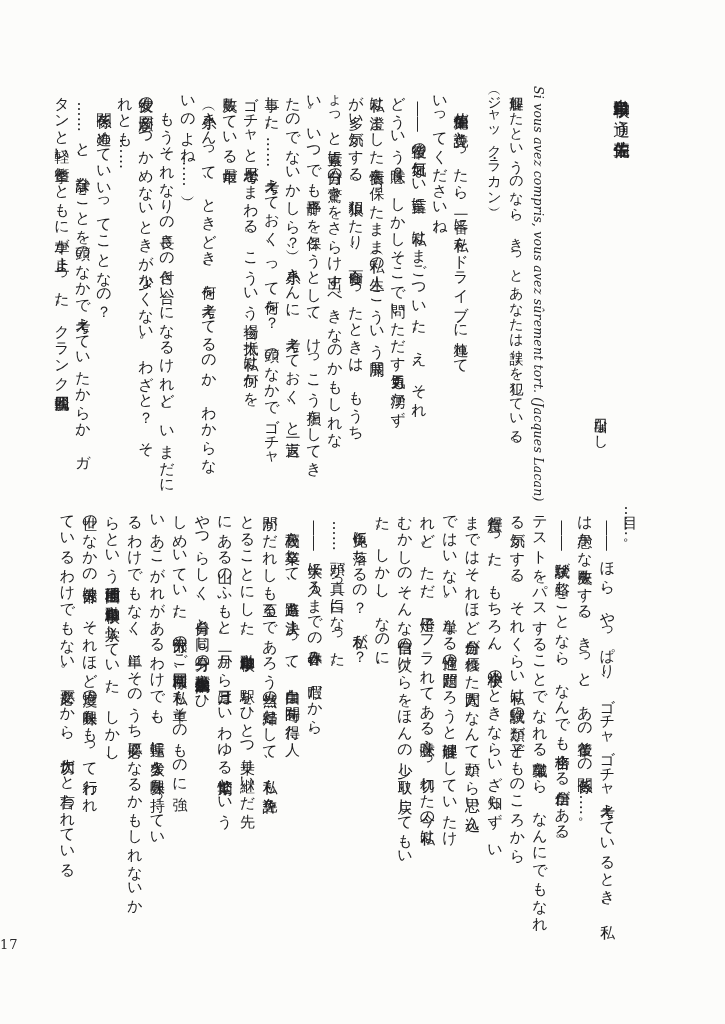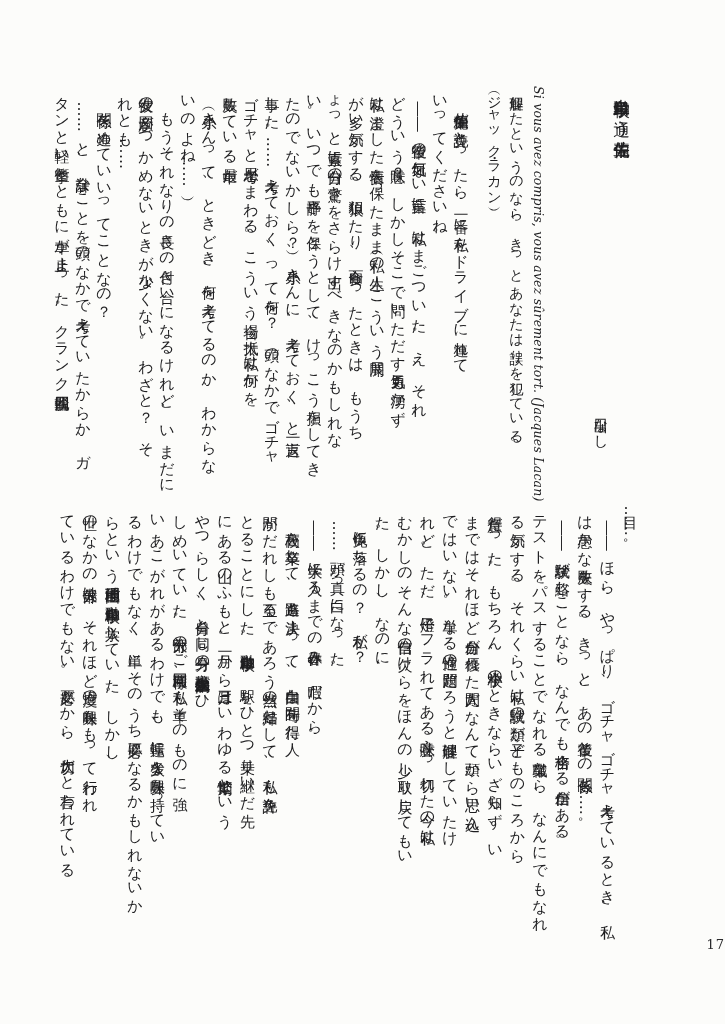--- a/index.html
+++ b/index.html
@@ -75,21 +75,21 @@
   .body-bottom .vline { line-height: 22.5px; }
   .vline {
     letter-spacing: 0.4px;
   }
   
   .page-number {
     position: absolute;
     left: 0;
     right: 0;
     top: 937px;
-    text-align: right;
+    text-align: left;
     font-size: 13px;
     letter-spacing: 1px;
     color: #2a2a2c;
   }
 </style>
 </head>
 <body>
 
 <div class="vtext title">自動車学校に通う佐伯先輩</div>
 

